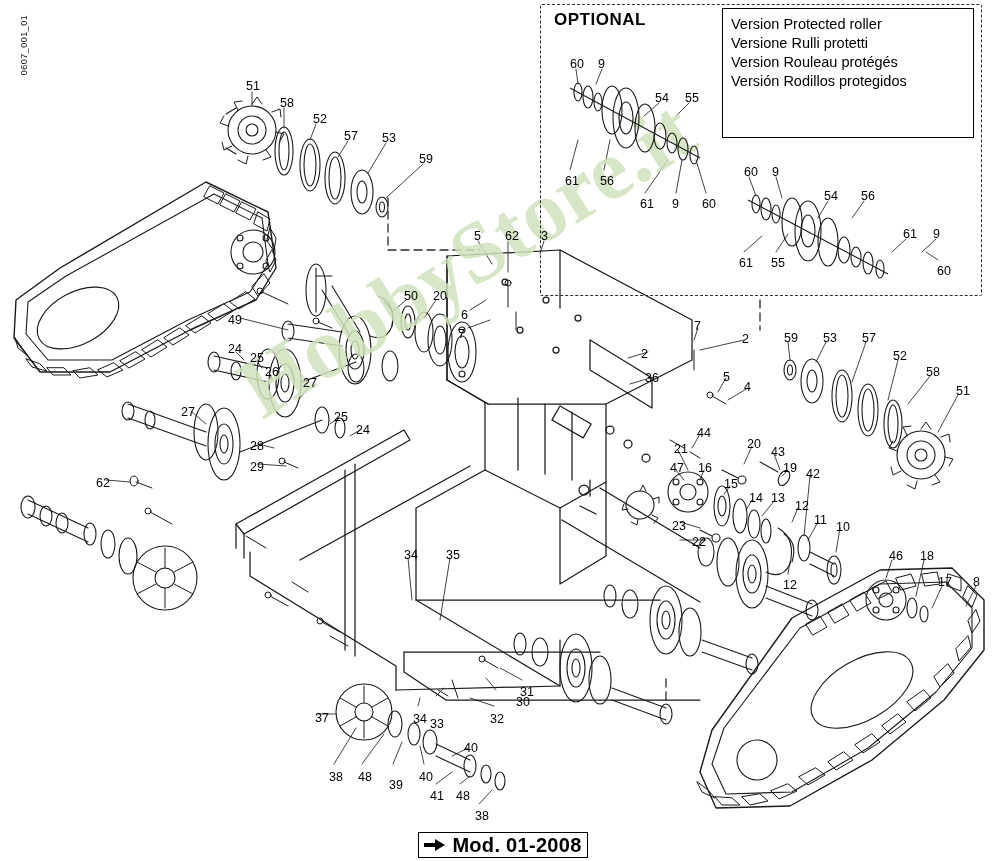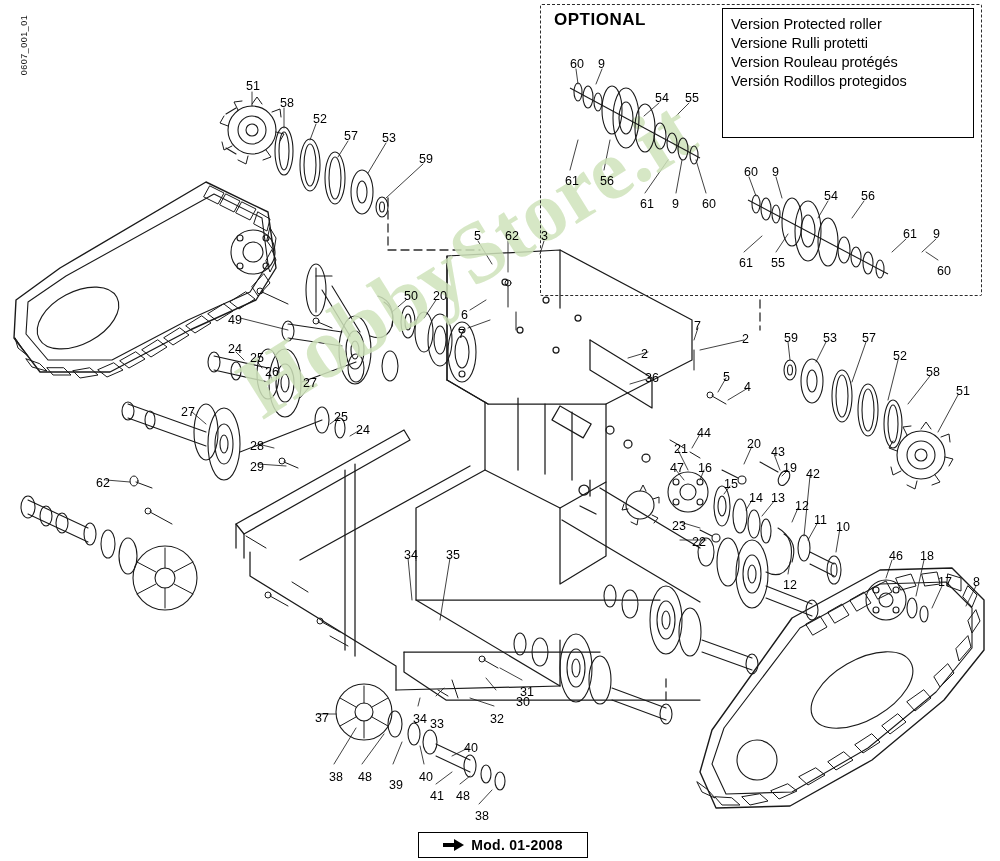--- a/index.html
+++ b/index.html
@@ -33,21 +33,21 @@
     padding:6px 8px;box-sizing:border-box;
   }
   .legend-box div{font-size:14.5px;line-height:19px;white-space:nowrap;}
 
   
   .model-box{
     position:absolute;left:418px;top:832px;width:168px;height:24px;
     border:1.5px solid #000;background:#fff;
     display:flex;align-items:center;justify-content:center;gap:6px;
   }
-  .model-box .lbl{font-size:14px;font-weight:bold;letter-spacing:.3px;}
+  .model-box .lbl{font-size:20px;font-weight:bold;letter-spacing:.3px;}
   .arrow-ico{display:inline-block;width:22px;height:12px;position:relative;}
   .arrow-ico:before{content:"";position:absolute;left:0;top:4px;width:13px;height:4px;background:#000;}
   .arrow-ico:after{content:"";position:absolute;left:11px;top:0;width:0;height:0;
     border-top:6px solid transparent;border-bottom:6px solid transparent;border-left:10px solid #000;}
 
   
   .wm{
     position:absolute;left:300px;top:210px;width:420px;height:420px;
     font-size:86px;font-weight:bold;color:#cfe3bb;opacity:.85;
     transform:rotate(-32deg);pointer-events:none;

